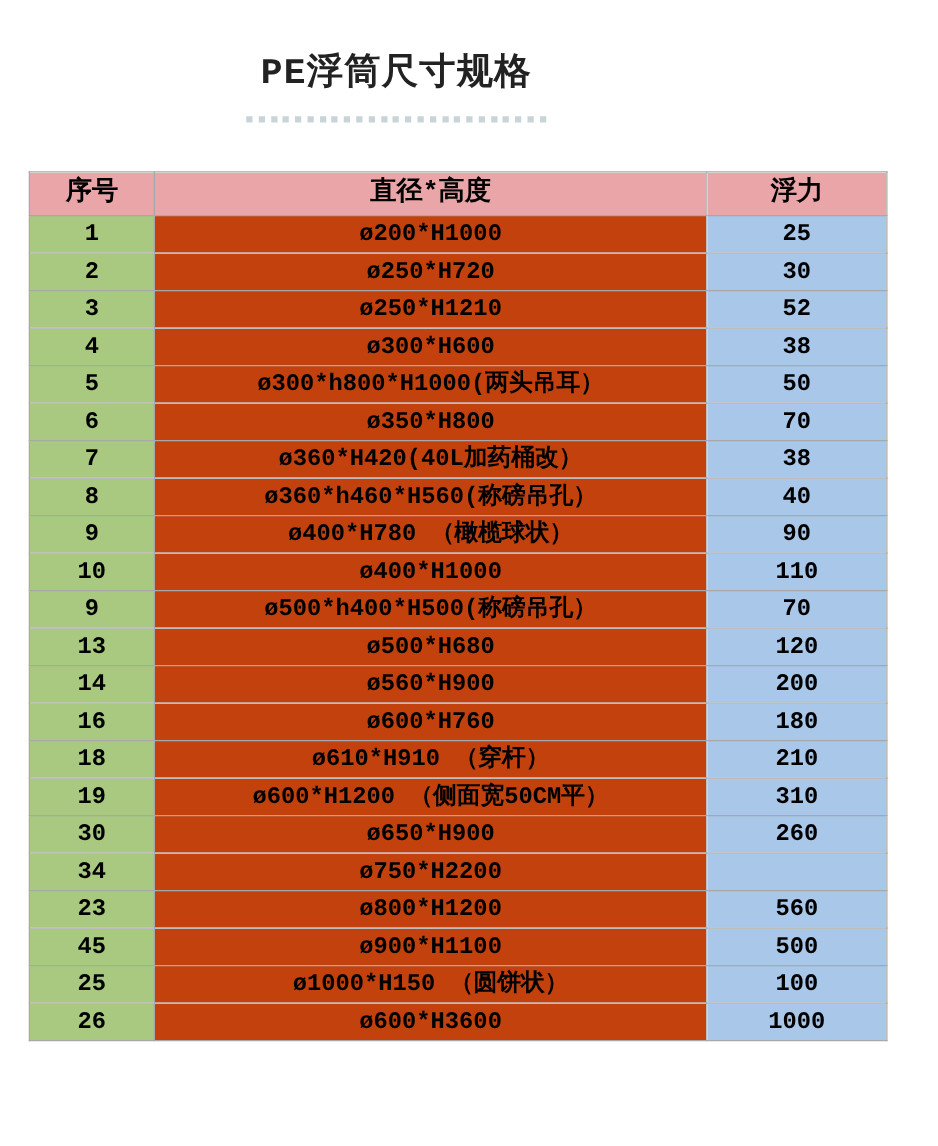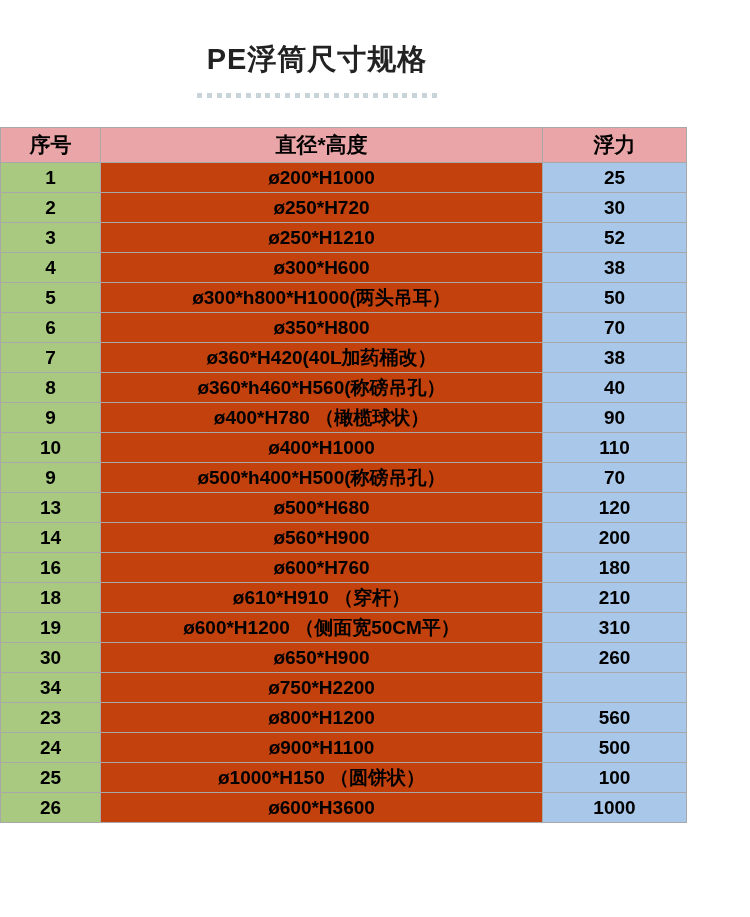--- a/index.html
+++ b/index.html
@@ -12,20 +12,21 @@
     height: 917px;
     font-family: "Liberation Sans", "DejaVu Sans", sans-serif;
     color: #000;
     overflow: hidden;
   }
   .page {
     width: 634px;
     height: 917px;
     position: relative;
     box-sizing: border-box;
+    font-family: Liberation Mono, monospace;
   }
   .title {
     text-align: center;
     font-size: 29px;
     font-weight: bold;
     color: #222222;
     letter-spacing: 1px;
     padding-top: 42px;
     line-height: 1.2;
   }
@@ -37,22 +38,23 @@
     justify-content: space-between;
     align-items: center;
   }
   .dots span {
     display: block;
     width: 5px;
     height: 5px;
     background: #c9d4d8;
   }
   .table-wrap {
-    margin: 28px auto 0 auto;
+    margin: 38px auto 0 auto;
     width: 686px;
+    padding-left: 23px;
   }
   table.spec {
     border-collapse: collapse;
     width: 100%;
     table-layout: fixed;
   }
   table.spec col.c1 { width: 100px; }
   table.spec col.c2 { width: 442px; }
   table.spec col.c3 { width: 144px; }
 
@@ -223,21 +225,21 @@
             <td class="idx">34</td>
             <td class="val">ø750*H2200</td>
             <td class="force"></td>
           </tr>
           <tr>
             <td class="idx">23</td>
             <td class="val">ø800*H1200</td>
             <td class="force">560</td>
           </tr>
           <tr>
-            <td class="idx">24</td>
+            <td class="idx">45</td>
             <td class="val">ø900*H1100</td>
             <td class="force">500</td>
           </tr>
           <tr>
             <td class="idx">25</td>
             <td class="val">ø1000*H150 （圆饼状）</td>
             <td class="force">100</td>
           </tr>
           <tr>
             <td class="idx">26</td>

